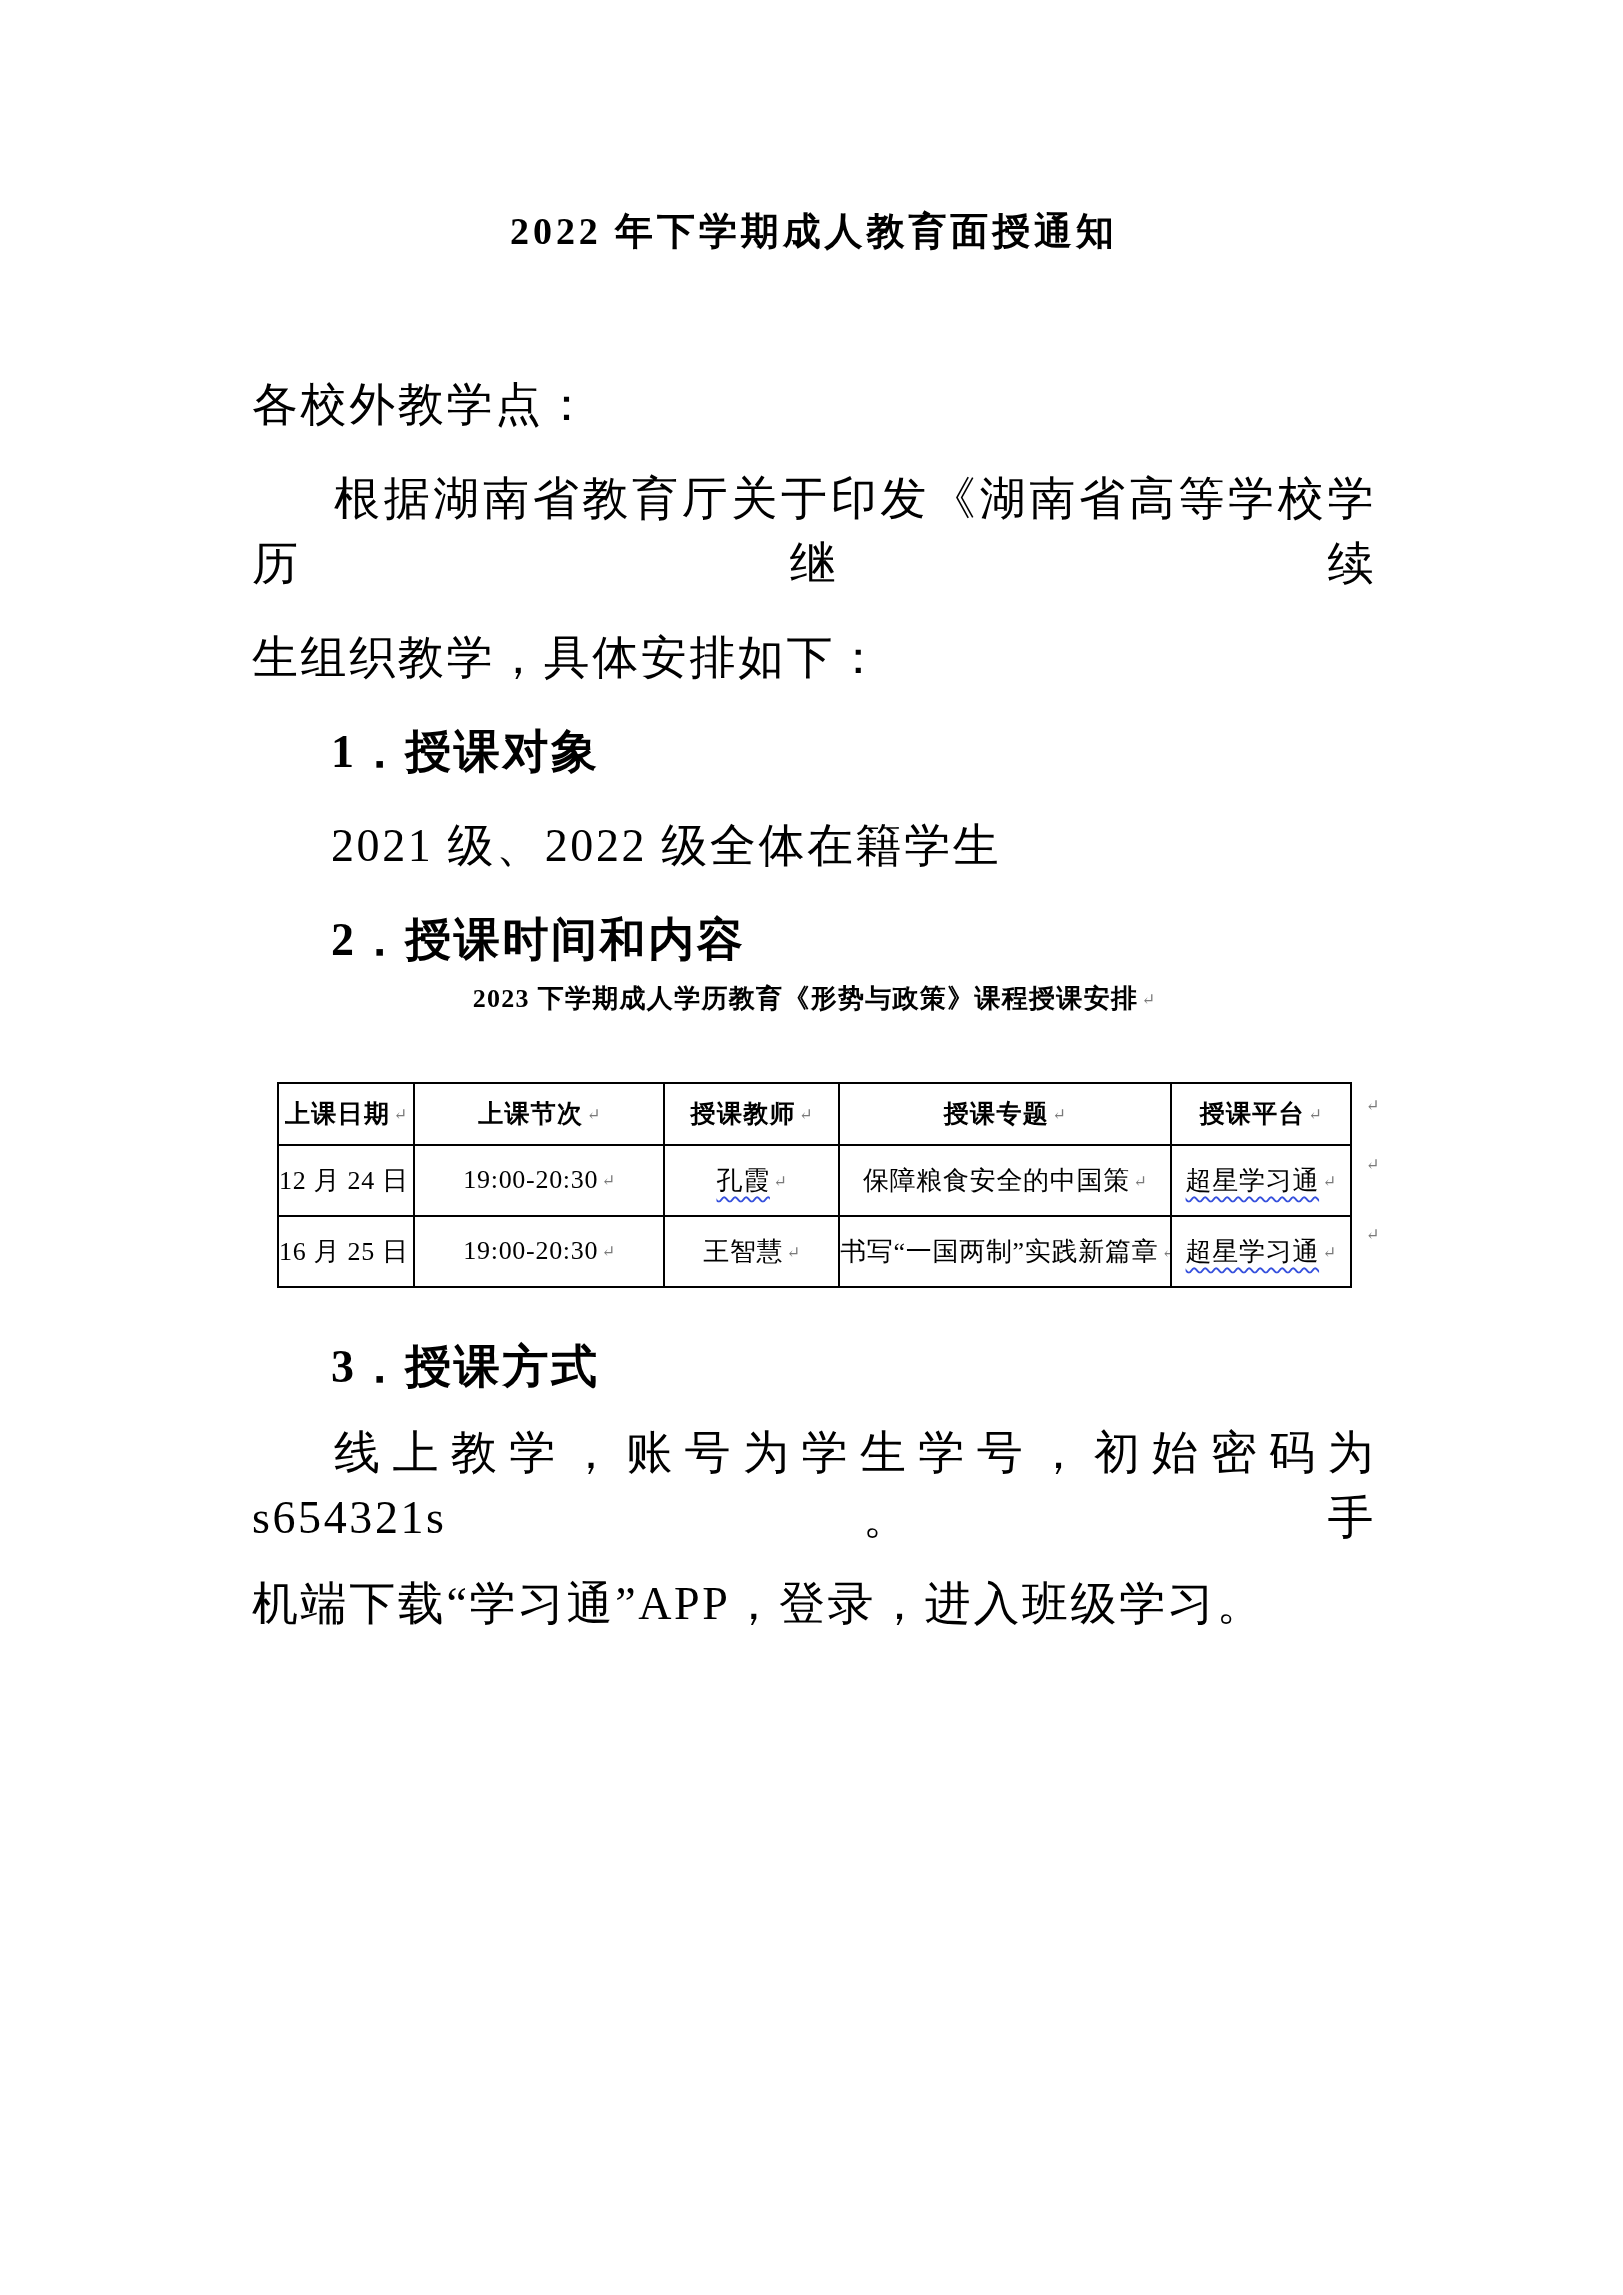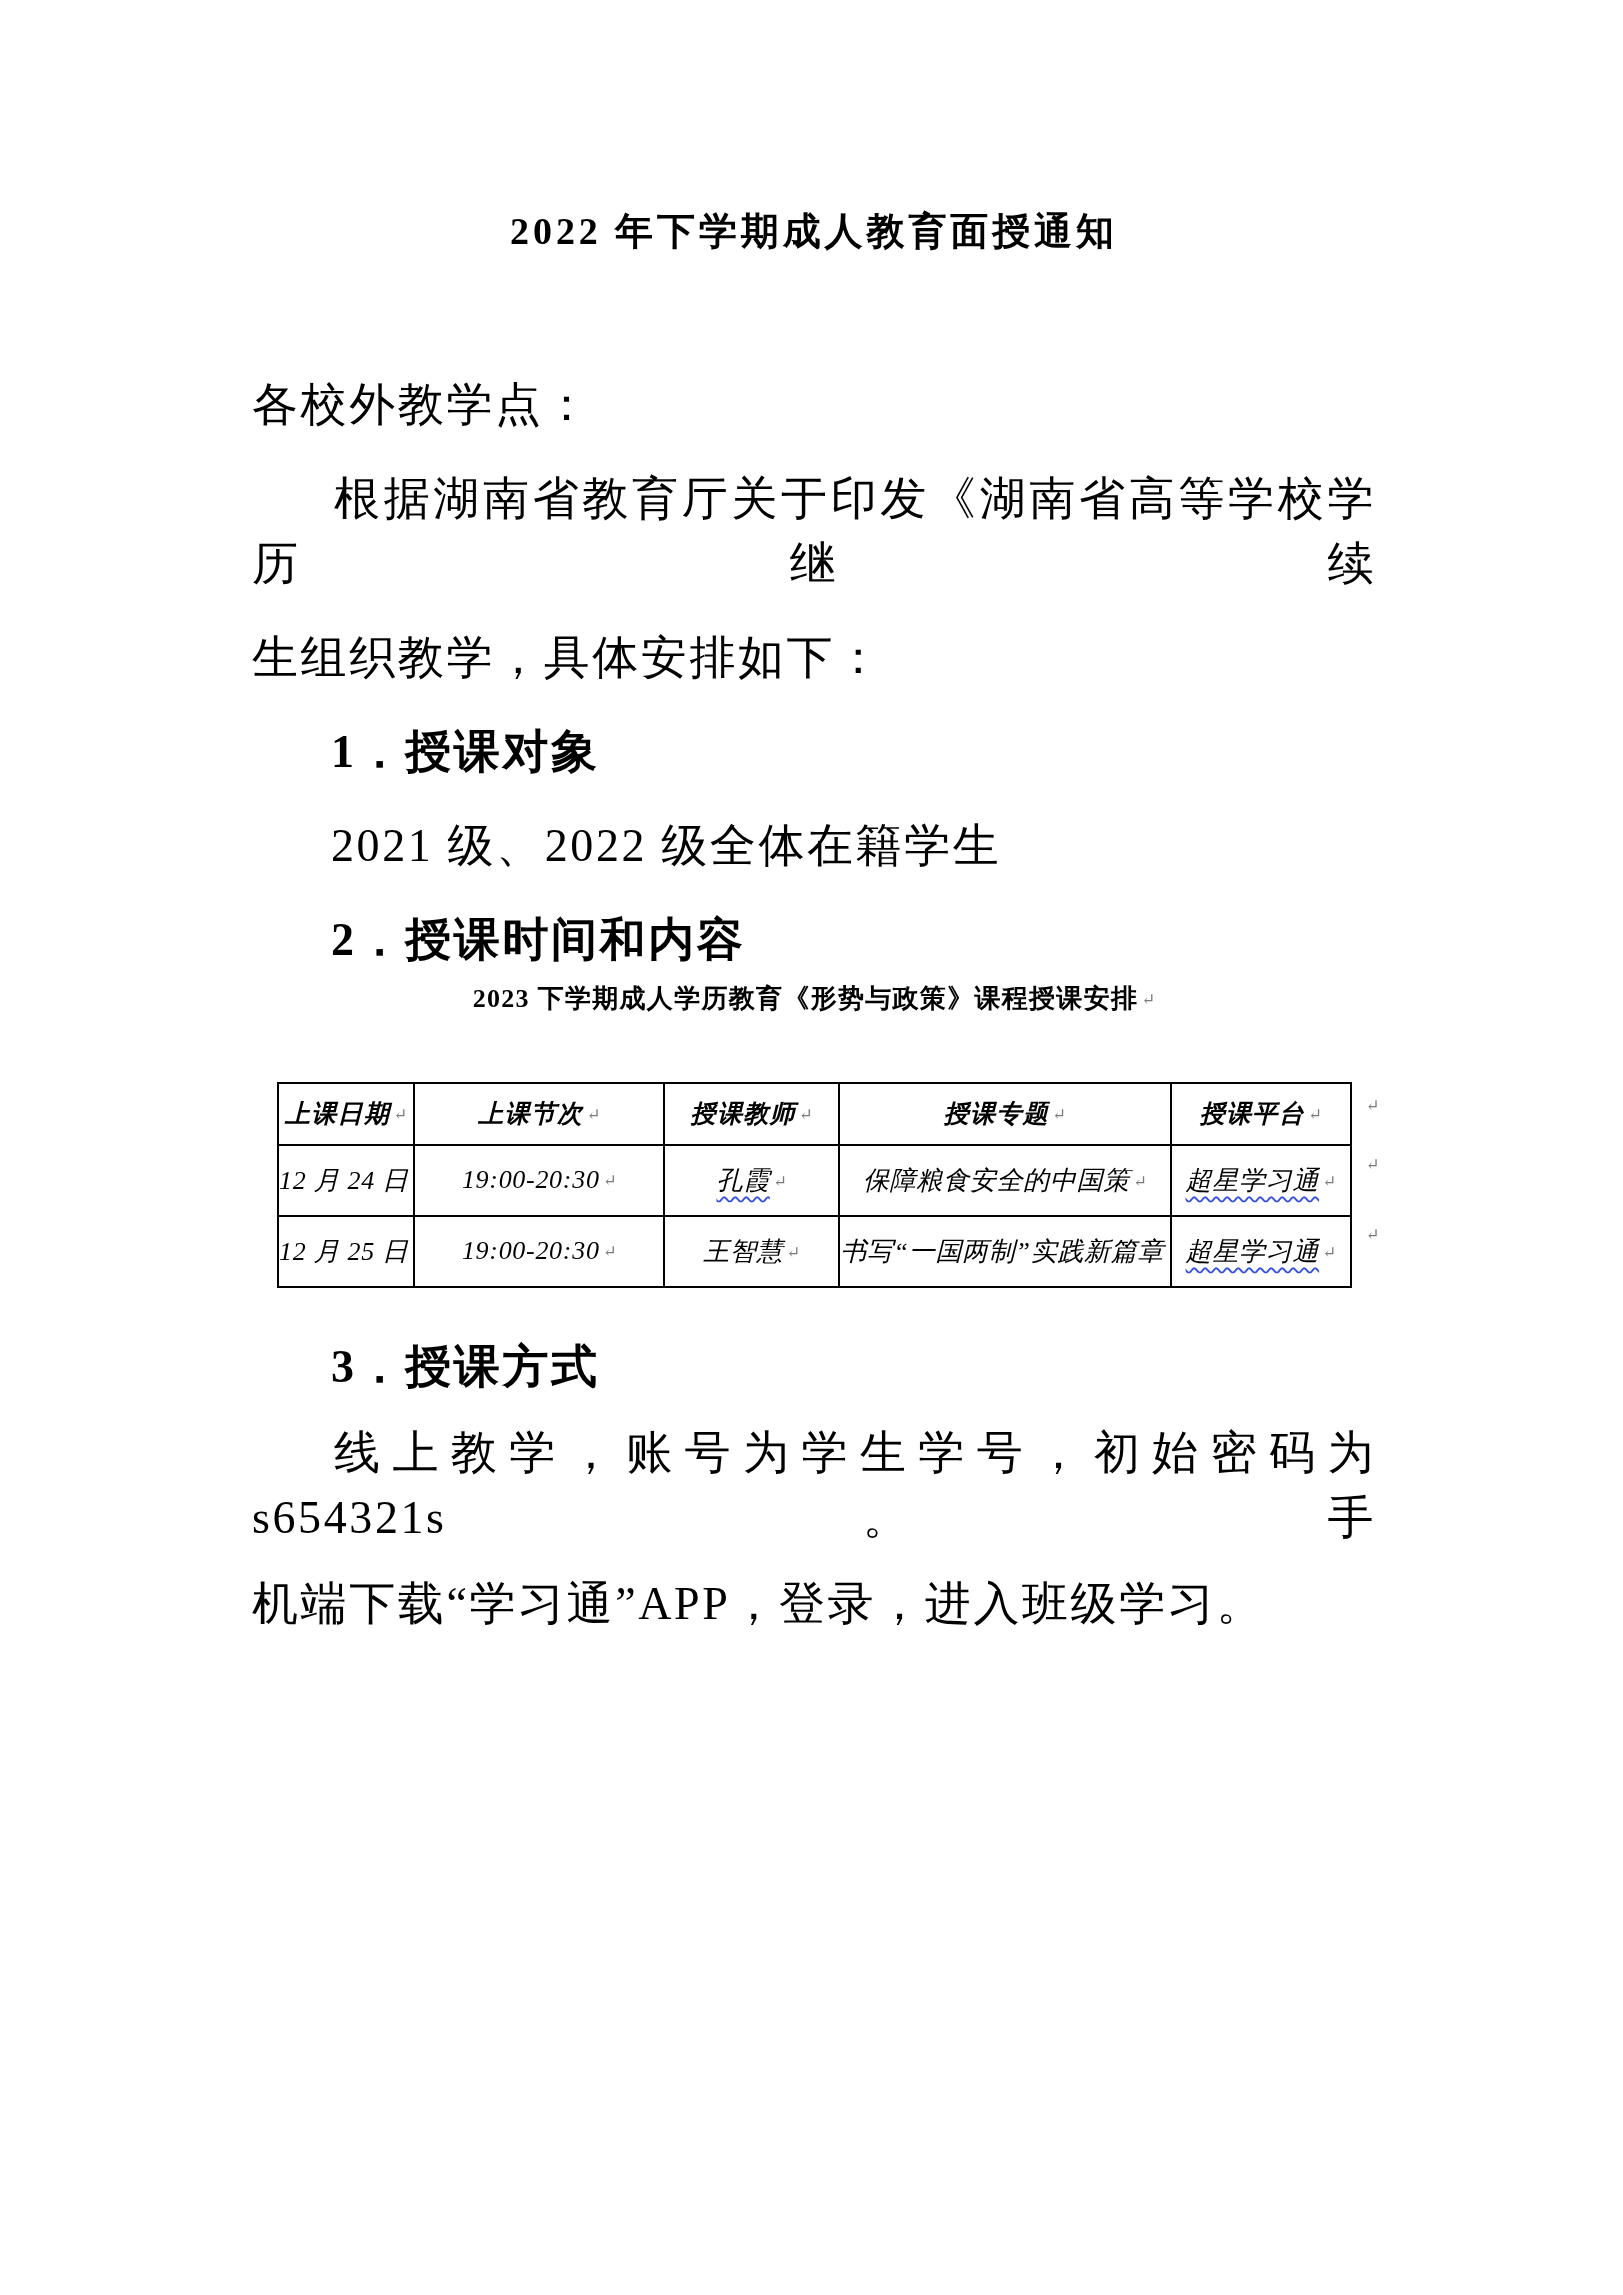--- a/index.html
+++ b/index.html
@@ -64,21 +64,21 @@
     width:100%;
     table-layout:fixed;
   }
   table.schedule th, table.schedule td{
     border:2px solid var(--border);
     text-align:center;
     vertical-align:middle;
     padding:0;
     overflow:hidden;
   }
-  table.schedule{border:2.6px solid var(--border);font-style:italic;}
+  table.schedule{border:2.6px solid var(--border);}
   table.schedule th{
     height:60px;
     font-size:25px;
     font-weight:bold;
     letter-spacing:1.3px;
     white-space:nowrap;
   }
   table.schedule td{
     height:69px;
     font-size:26px;
@@ -157,21 +157,21 @@
         </thead>
         <tbody>
           <tr>
             <td><span>12 月 24 日</span><span class="mark">↵</span></td>
             <td><span>19:00-20:30</span><span class="mark">↵</span></td>
             <td><span class="squiggle">孔霞</span><span class="mark">↵</span></td>
             <td><span>保障粮食安全的中国策</span><span class="mark">↵</span></td>
             <td><span class="squiggle">超星学习通</span><span class="mark">↵</span></td>
           </tr>
           <tr>
-            <td><span>12 月 25 日</span><span class="mark">↵</span></td>
+            <td><span>16 月 25 日</span><span class="mark">↵</span></td>
             <td><span>19:00-20:30</span><span class="mark">↵</span></td>
             <td><span>王智慧</span><span class="mark">↵</span></td>
             <td><span>书写“一国两制”实践新篇章</span><span class="mark">↵</span></td>
             <td><span class="squiggle">超星学习通</span><span class="mark">↵</span></td>
           </tr>
         </tbody>
       </table>
       <span class="row-mark rm-0">↵</span>
       <span class="row-mark rm-1">↵</span>
       <span class="row-mark rm-2">↵</span>

